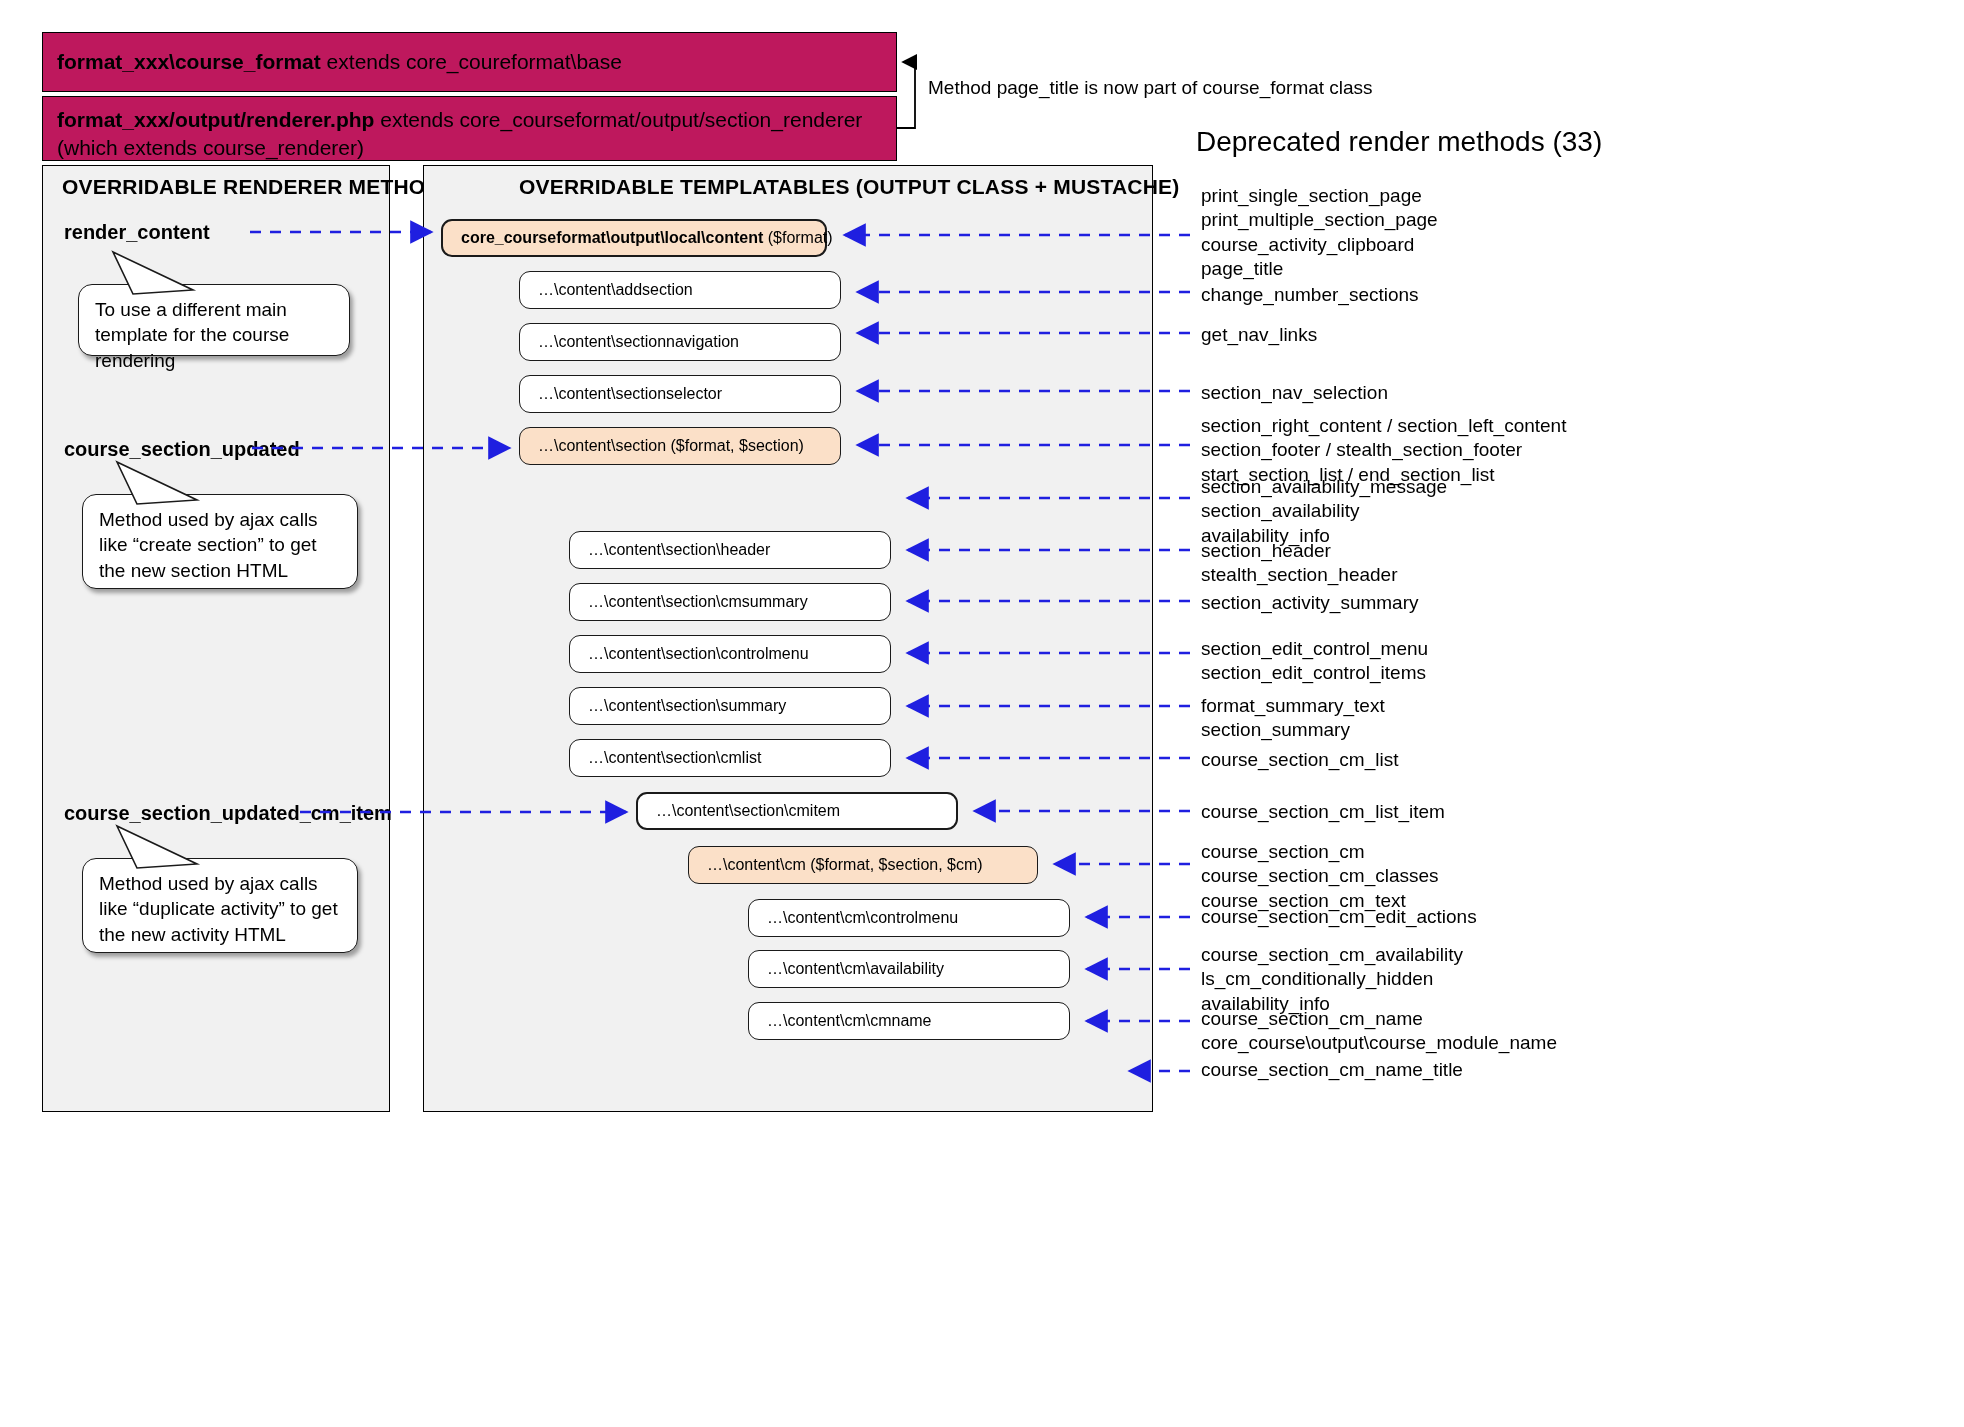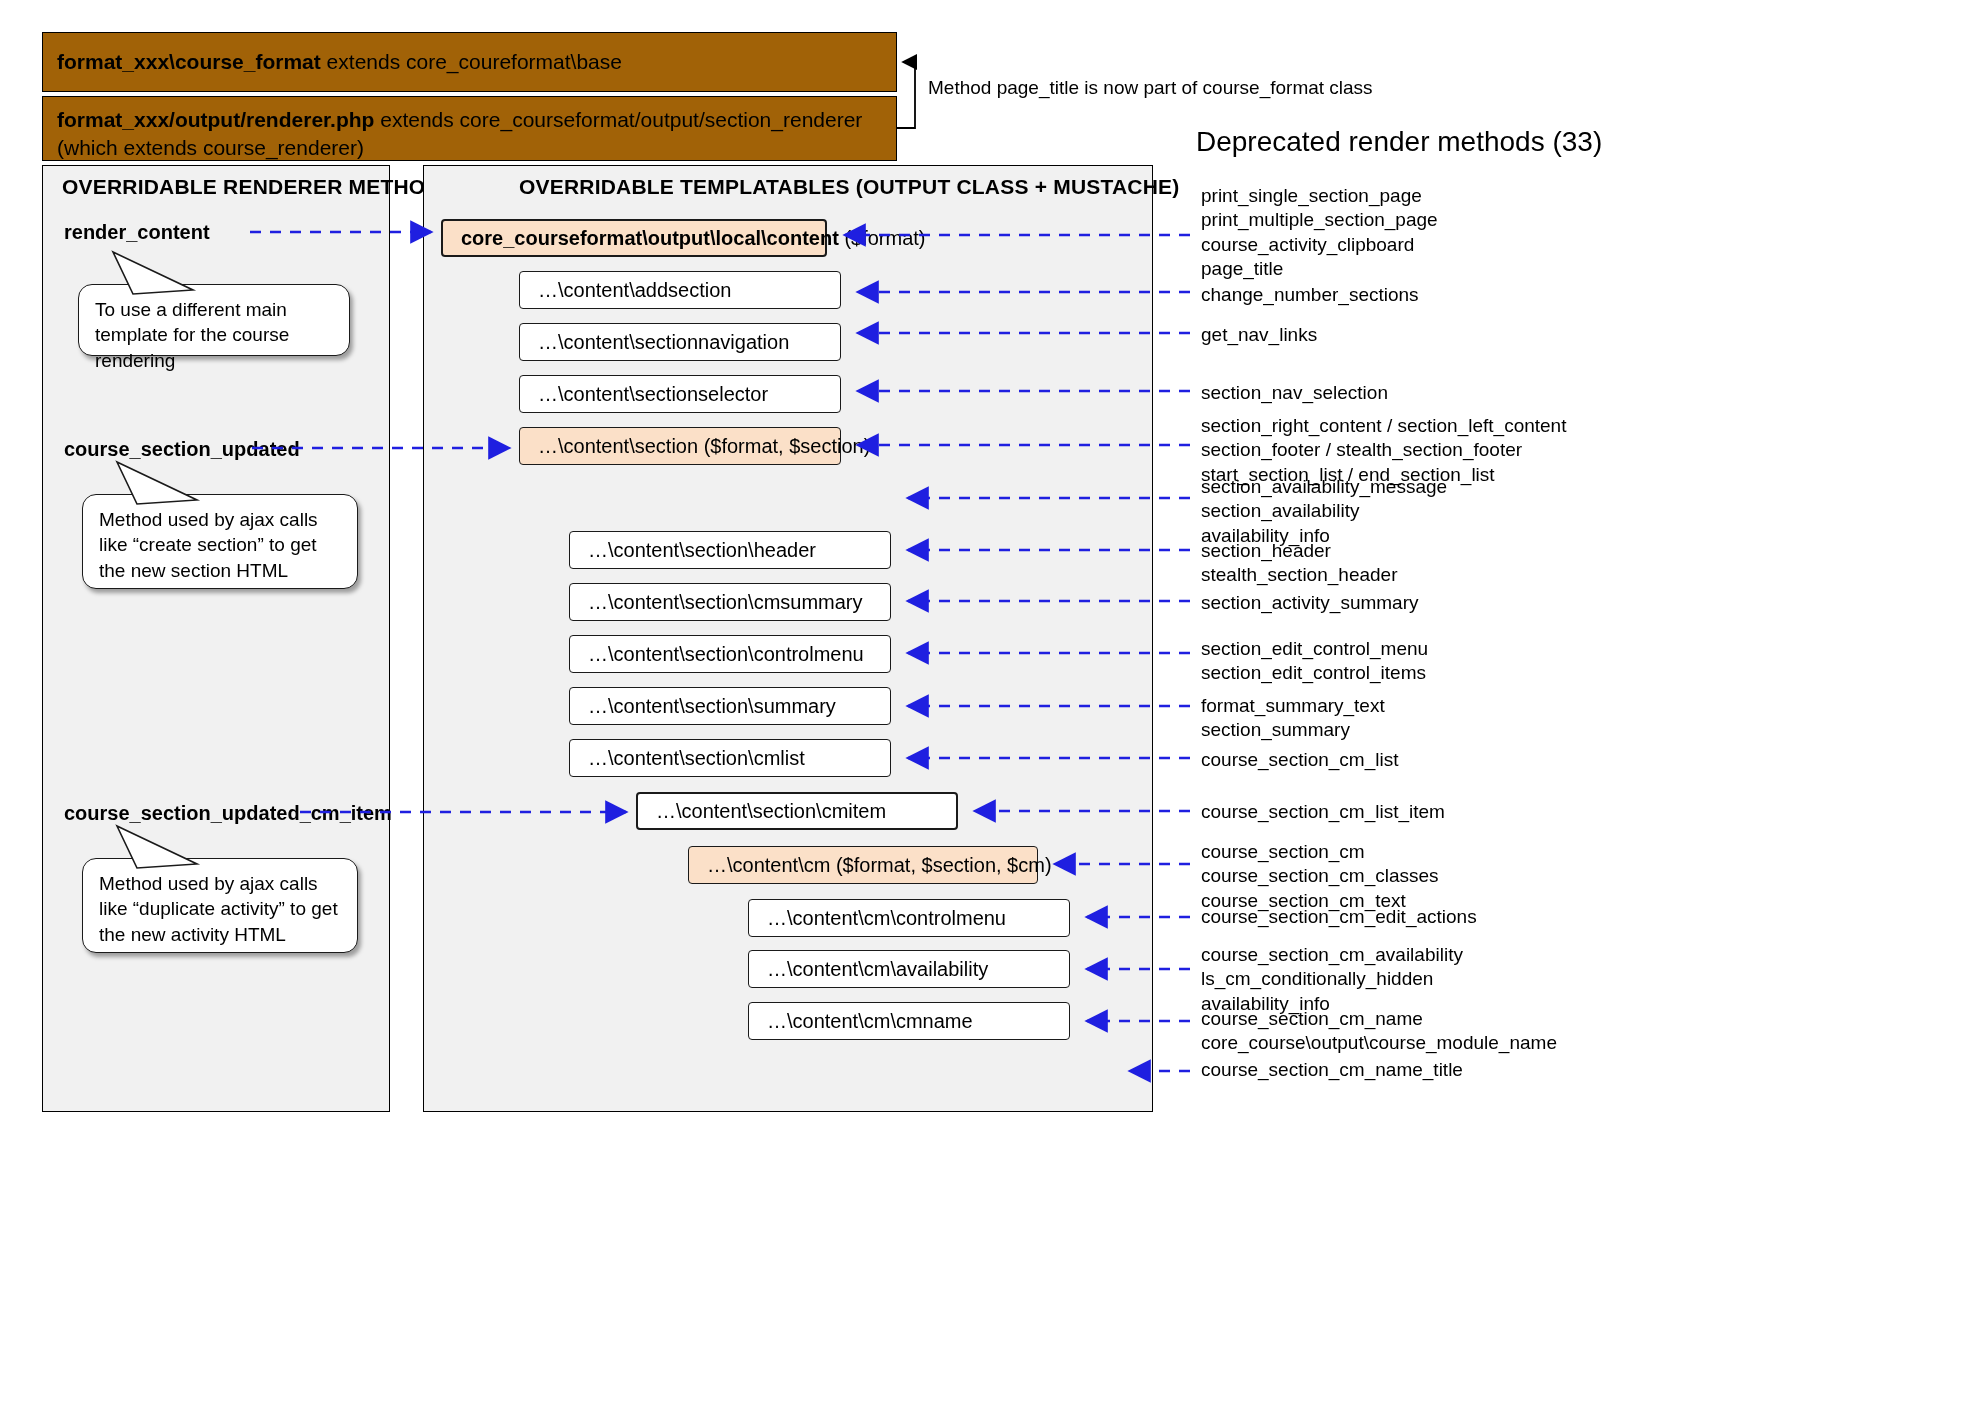--- a/index.html
+++ b/index.html
@@ -3,38 +3,38 @@
 <meta charset="utf-8">
 <style>
   html,body{margin:0;padding:0;background:#ffffff;}
   body{width:1964px;height:1427px;position:relative;font-family:"Liberation Sans",sans-serif;color:#000;}
   #root{position:absolute;inset:0;}
 
   .abs{position:absolute;box-sizing:border-box;}
 
   
   .hdrbox{
-    background:#a16207;border:1px solid #000;
+    background:#be185d;border:1px solid #000;
     display:flex;align-items:center;
     padding:10px 14px;font-size:21px;line-height:1.35;
   }
   .hdrbox b{font-weight:bold;}
 
   
   .panel{background:#f1f1f1;border:1px solid #000;}
   .panel-title{
     font-size:21px;font-weight:bold;letter-spacing:.2px;
     position:absolute;white-space:nowrap;
   }
 
   
   .tbox{
-    background:#ffffff;border:1.6px solid #1a1a1a;border-radius:4px;
+    background:#ffffff;border:1.6px solid #1a1a1a;border-radius:11px;
     display:flex;align-items:center;padding:0 18px;
-    font-size:20px;white-space:nowrap;
+    font-size:16px;white-space:nowrap;
   }
   .tbox.accent{background:#fbe0c8;}
   .tbox.thick{border-width:2.6px;}
   .tbox b{font-weight:bold;}
 
   
   .method{font-size:20px;font-weight:bold;white-space:nowrap;}
 
   
   .callout{

